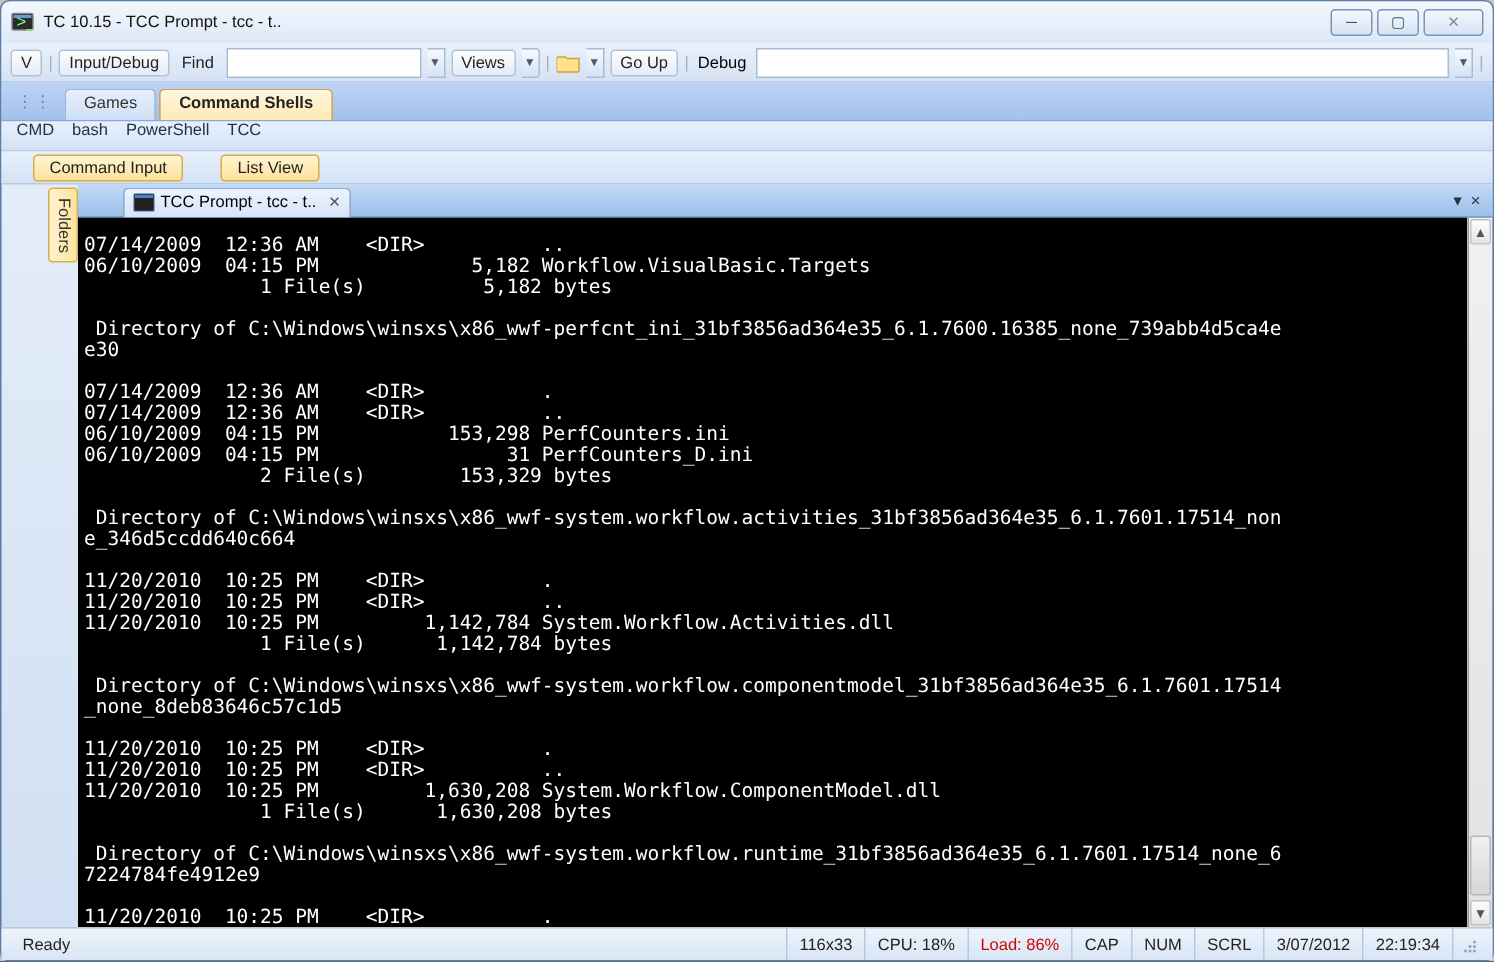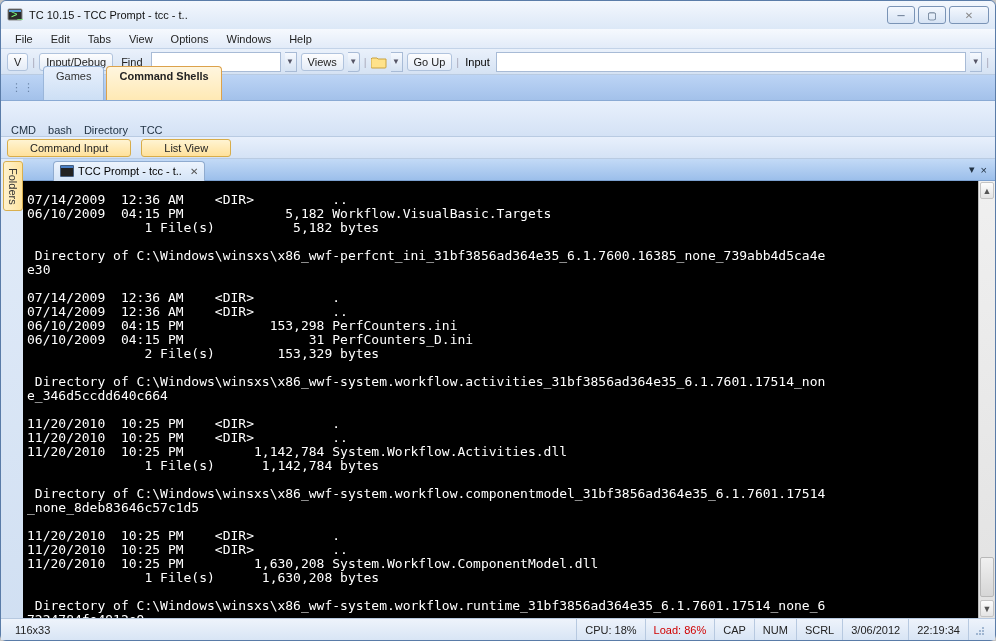--- a/index.html
+++ b/index.html
@@ -21,36 +21,36 @@
 
 .toolbar { height: 26px; background: linear-gradient(#eaf1fb, #d5e2f3); border-bottom: 1px solid #b9cbe2; display: flex; align-items: center; padding: 0 6px; gap: 4px; }
 .tb-btn { padding: 2px 6px; background: linear-gradient(#fdfdfe, #e4ecf7); border: 1px solid #b0c3dd; border-radius: 3px; color: #222; white-space: nowrap; }
 .tb-input { height: 20px; border: 1px solid #a8bbd6; background: white; padding: 0 4px; }
 .tb-dropdown { width: 12px; height: 20px; border: 1px solid #a8bbd6; border-left: none; background: linear-gradient(#f6f9fe,#d6e3f3); display:flex;align-items:center;justify-content:center; font-size:8px; color:#556; }
 .folder-icon { width: 16px; height: 14px; display: inline-block; }
 
 
 .tabstrip1 { height: 26px; background: linear-gradient(#bcd4f5, #a3c1ea); border-bottom: 1px solid #8aaad4; display: flex; align-items: flex-end; padding: 0 10px; gap: 2px; }
 .tabstrip1 .dots { color: #6b85a8; margin-right: 6px; letter-spacing: 1px; align-self: center; }
-.tab1 { padding: 3px 12px 18px 12px; border: 1px solid #dca24b; border-bottom: none; border-radius: 4px 4px 0 0; background: linear-gradient(#fff6df, #ffe9b4); font-weight: bold; color: #222; }
+.tab1 { padding: 3px 12px 5px 12px; border: 1px solid #dca24b; border-bottom: none; border-radius: 4px 4px 0 0; background: linear-gradient(#fff6df, #ffe9b4); font-weight: bold; color: #222; }
 .tab1.inactive { background: linear-gradient(#e8f0fc, #cddff5); border: 1px solid #9ab6da; border-bottom: none; font-weight: normal; color: #333; }
 
-.shellrow { height: 36px; background: linear-gradient(#e8f0fc, #d4e2f5); border-bottom: 1px solid #b9cbe2; display: flex; align-items: flex-end; padding: 0 10px; gap: 12px; color: #234; }
+.shellrow { height: 20px; background: linear-gradient(#e8f0fc, #d4e2f5); border-bottom: 1px solid #b9cbe2; display: flex; align-items: flex-start; padding: 0 10px; gap: 12px; color: #234; }
 
 .yellowrow { height: 22px; background: linear-gradient(#e8f0fc, #d4e2f5); border-bottom: 1px solid #b9cbe2; display: flex; align-items: center; padding: 0 6px; gap: 10px; }
-.yellowbtn { padding: 2px 22px; background: linear-gradient(#fff4d2, #ffe19b); border: 1px solid #d8ad4a; border-radius: 3px; color: #222; }
+.yellowbtn { padding: 2px 10px; background: linear-gradient(#fff4d2, #ffe19b); border: 1px solid #d8ad4a; border-radius: 3px; color: #222; margin-left: 15px; }
 
 
 .doctabbar { height: 22px; background: linear-gradient(#c3daf6, #9cbfeb); display: flex; align-items: center; padding-left: 30px; border-bottom: 1px solid #7ba0d0; position: relative; }
 .doctab { height: 20px; margin-top: 2px; background: linear-gradient(#edf4fd, #d4e4f7); border: 1px solid #8fabcf; border-bottom: none; border-radius: 4px 4px 0 0; display: flex; align-items: center; padding: 0 6px; gap: 4px; }
 .doctab .x { color: #555; font-size: 10px; margin-left: 4px; }
 .doctabbar .right-ctrls { position: absolute; right: 8px; display: flex; gap: 6px; align-items: center; color: #234; font-size: 10px; }
 
 
-.midwrap { flex: 1; display: flex; position: relative; min-height: 0; }
+.midwrap { flex: 1; display: flex; position: relative; min-height: 0; margin-left: 29px; }
 .folders-tab { width: 20px; background: linear-gradient(90deg,#fff2cd,#ffe49f); border: 1px solid #d9af4e; border-radius: 3px; writing-mode: vertical-rl; text-orientation: mixed; display: flex; align-items: center; justify-content: center; color: #333; margin: 2px 0 0 2px; height: 50px; align-self: flex-start; }
 
 .rightcol { flex:1; display:flex; flex-direction:column; min-width:0; }
 
 
 .consolewrap { flex: 1; display: flex; background: black; min-height: 0; }
 .console { flex: 1; background: black; color: white; font-family: "Lucida Console", Consolas, monospace; font-size: 13px; line-height: 14px; padding: 12px 4px; white-space: pre; overflow: hidden; }
 .scrollbar { width: 17px; background: linear-gradient(#f0f0f0,#e2e2e2); border-left: 1px solid #bbb; display: flex; flex-direction: column; }
 .scrollbar .arrow { height: 17px; display:flex;align-items:center;justify-content:center; font-size:9px; color:#555; background: linear-gradient(#fdfdfd,#e4e4e4); border:1px solid #c4c4c4; margin:1px; border-radius:2px; }
 .scrollbar .track { flex:1; position:relative; }
@@ -73,62 +73,53 @@
         <rect x="2" y="3" width="12" height="2" fill="#5aa0e0"></rect>
         <text x="4" y="11" font-size="7" fill="#7cff7c" font-family="monospace">&gt;_</text>
       </svg>
     <span class="title-text">TC 10.15 - TCC Prompt - tcc - t..</span>
     <span class="spacer"></span>
     <div class="win-btn">─</div>
     <div class="win-btn">▢</div>
     <div class="win-btn close">✕</div>
   </div>
 
-  <div class="menubar">
-    <span>File</span>
-    <span>Edit</span>
-    <span>Tabs</span>
-    <span>View</span>
-    <span>Options</span>
-    <span>Windows</span>
-    <span>Help</span>
-  </div>
 
   <div class="toolbar">
     <span class="tb-btn">V</span>
     <span style="color:#aab;">|</span>
     <span class="tb-btn">Input/Debug</span>
     <span class="tb-btn" style="border:none;background:none;padding:2px 4px">Find</span>
     <input class="tb-input" style="width: 130px;" value="">
     <span class="tb-dropdown">▼</span>
     <span class="tb-btn">Views</span>
     <span class="tb-dropdown" style="border-radius:0 3px 3px 0">▼</span>
     <span style="color:#aab;">|</span>
     <svg class="folder-icon" viewBox="0 0 16 14">
         <path d="M1 3h5l1 1h8v8a1 1 0 0 1-1 1H1a1 1 0 0 1-1-1V4z" fill="#ffe28a" stroke="#caa23e"></path>
       </svg>
     <span class="tb-dropdown">▼</span>
     <span class="tb-btn">Go Up</span>
     <span style="color:#aab;">|</span>
-    <span style="padding:0 2px">Input</span>
+    <span style="padding:0 2px">Debug</span>
     <input class="tb-input" style="flex: 1 1 0%;" value="">
     <span class="tb-dropdown">▼</span>
     <span style="color:#aab;">|</span>
   </div>
 
   <div class="tabstrip1">
     <span class="dots">⋮⋮</span>
     <div class="tab1 inactive">Games</div>
     <div class="tab1">Command Shells</div>
   </div>
 
   <div class="shellrow">
     <span>CMD</span>
     <span>bash</span>
-    <span>Directory</span>
+    <span>PowerShell</span>
     <span>TCC</span>
   </div>
 
   <div class="yellowrow">
     <span class="yellowbtn">Command Input</span>
     <span class="yellowbtn">List View</span>
   </div>
 
   <div class="midwrap">
     <div class="folders-tab">Folders</div>
@@ -188,27 +179,28 @@
           <div class="track">
               <div class="thumb"></div>
             </div>
           <div class="arrow">▼</div>
         </div>
       </div>
     </div>
   </div>
 
   <div class="statusbar">
+    <div class="cell">Ready</div>
     <div class="cell">116x33</div>
     <div class="cell">CPU: 18%</div>
     <div class="cell red">Load: 86%</div>
     <div class="cell">CAP</div>
     <div class="cell">NUM</div>
     <div class="cell">SCRL</div>
-    <div class="cell">3/06/2012</div>
+    <div class="cell">3/07/2012</div>
     <div class="cell">22:19:34</div>
     <div class="cell" style="padding:0 4px">
       <svg width="12" height="12" viewBox="0 0 12 12">
           <g fill="#8aa4c4">
             <circle cx="10" cy="10" r="1"></circle>
             <circle cx="7" cy="10" r="1"></circle>
             <circle cx="10" cy="7" r="1"></circle>
             <circle cx="4" cy="10" r="1"></circle>
             <circle cx="7" cy="7" r="1"></circle>
             <circle cx="10" cy="4" r="1"></circle>

